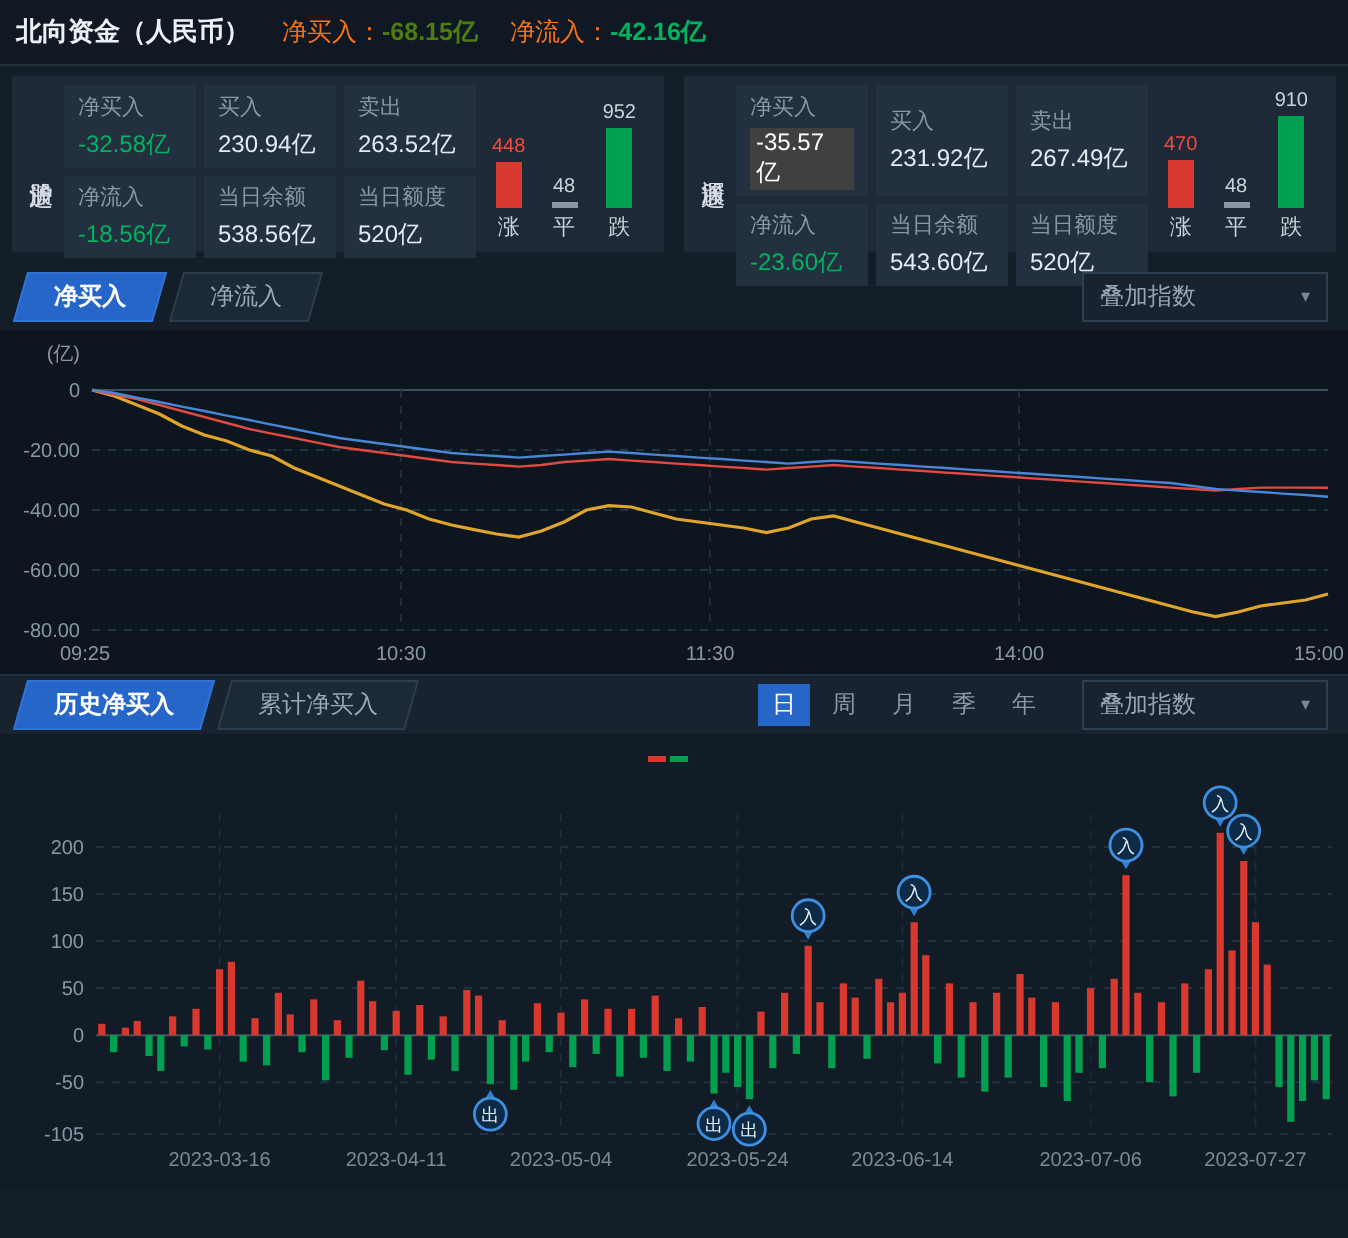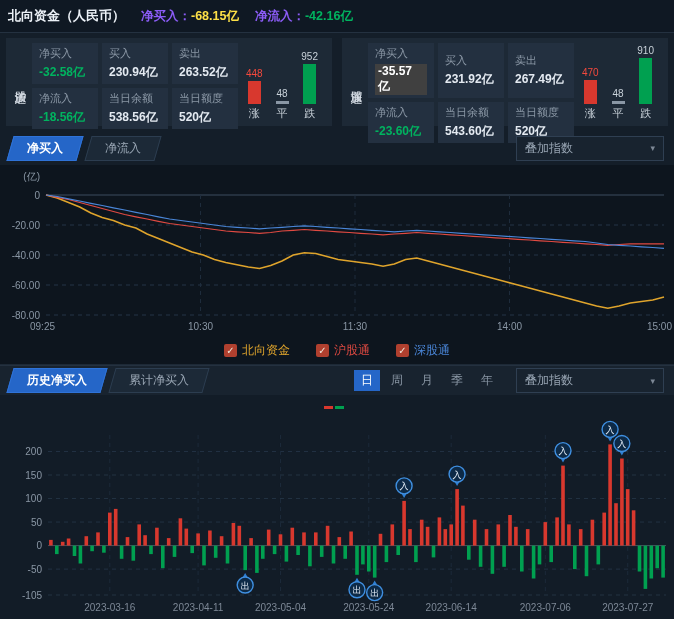--- a/index.html
+++ b/index.html
@@ -1,50 +1,50 @@
 <!DOCTYPE html>
 <html><head>
 <meta charset="utf-8">
 <style>
 *{box-sizing:border-box;margin:0;padding:0}
 html,body{width:674px;height:619px}
 body{background:#141e29;font-family:"Liberation Sans","DejaVu Sans",sans-serif;color:#cfd6dd;overflow:hidden;font-size:12px}
 .topbar{height:30px;display:flex;align-items:center;gap:16px;padding:16px 8px;background:#0f1823;border-bottom:1px solid #243140}
 .app-title{font-size:13px;font-weight:700;color:#ecf1f7}
 .hstat{display:flex;align-items:center;font-size:12.5px;font-weight:700}
-.hstat .lbl{color:#8b5cf6;font-weight:700}
-.v-red{color:#fde047}
+.hstat .lbl{color:#f97316;font-weight:400}
+.v-red{color:#4d7c0f}
 .v-green{color:#00b35f}
 .top-right{margin-left:auto;display:flex;align-items:center;gap:10px}
 .data-date{color:#8a97a5;font-size:11.5px}
 .status-badge{background:#3c4857;color:#c9d2da;font-size:11px;padding:2px 9px;border-radius:2px}
 .stats{height:98px;display:flex;gap:10px;padding:5px 6px;background:#141e29}
 .panel{flex:1;display:flex;background:#1d2936;padding:3px 4px}
 .side-label{width:20px;display:flex;align-items:center;justify-content:center;writing-mode:vertical-lr;text-orientation:upright;font-size:12px;color:#d7dee6;letter-spacing:1px}
 .cells{flex:1;display:grid;grid-template-columns:repeat(3,1fr);gap:4px;padding:2px}
 .cell{background:#233040;padding:3px 7px;display:flex;flex-direction:column;justify-content:center;gap:3px}
 .c-label{font-size:11px;color:#8a97a5}
-.c-value{font-size:12px;font-weight:700;color:#e4eaf1}
+.c-value{font-size:12px;font-weight:400;color:#e4eaf1}
 .tone-down{color:#00b35f}
 .highlighted{background:#404040;color:#fff;align-self:flex-start;padding:0 3px}
 .updown{width:88px;display:flex;align-items:stretch;justify-content:space-between;padding:3px 10px 2px 6px}
 .ud-col{display:flex;flex-direction:column;align-items:center;justify-content:flex-end;gap:2px}
 .ud-num{font-size:10px;color:#c9d2da}
 .ud-num.up{color:#f5493d}
 .ud-bar{width:13px}
 .ud-bar.up{background:#d8382e}
 .ud-bar.flat{background:#8a97a5}
 .ud-bar.down{background:#00a050}
 .ud-label{font-size:11px;color:#c9d2da}
 .tabs-row{height:34px;display:flex;align-items:center;padding:0 10px;background:#141e29}
 .tab{background:#1c2937;border:1px solid #2c3d50;color:#9aa7b5;padding:3px 16px;margin-right:8px;transform:skewX(-16deg);cursor:pointer}
 .tab span{display:inline-block;transform:skewX(16deg);font-size:12px}
 .tab.active{background:#2566c8;border-color:#2f73d8;color:#fff;font-weight:700}
 .spacer{flex:1}
-.overlay-select{width:148px;display:flex;align-items:center;justify-content:space-between;border:1px solid #2f3f52;background:#18232f;color:#97a4b2;font-size:12px;padding:3px 8px;cursor:pointer}
+.overlay-select{width:123px;display:flex;align-items:center;justify-content:space-between;border:1px solid #2f3f52;background:#18232f;color:#97a4b2;font-size:12px;padding:3px 8px;cursor:pointer}
 .chev{font-size:9px;color:#7d8896}
 .chart-intraday{height:172px;background:#0d151e}
 .checkbox-row{height:28px;background:#0d151e;display:flex;align-items:center;justify-content:center;gap:26px;border-bottom:1px solid #1d2936}
 .cb-item{display:flex;align-items:center;cursor:pointer}
 .cb{width:13px;height:13px;background:#b0402f;border-radius:2px;margin-right:5px;color:#efe6da;font-size:10px;line-height:13px;text-align:center}
 .cb::before{content:"✓"}
 .cb-label{font-size:12px}
 .tabs-row.second{height:30px;background:#18232f;border-top:1px solid #243140}
 .periods{display:flex;align-items:center;gap:4px;margin-right:16px}
 .period{font-size:12px;color:#8a97a5;padding:2px 7px;cursor:pointer}
@@ -200,34 +200,20 @@
         <text x="355" y="165" text-anchor="middle" font-size="10" fill="#8a97a5">11:30</text>
         <line x1="509.5" y1="30" x2="509.5" y2="150" stroke="#1e2c3c" stroke-dasharray="4,4"></line>
         <text x="509.5" y="165" text-anchor="middle" font-size="10" fill="#8a97a5">14:00</text>
         <text x="672" y="165" text-anchor="end" font-size="10" fill="#8a97a5">15:00</text>
         <polyline points="46.0,30.0 57.2,33.0 68.5,37.5 79.7,42.0 90.9,48.0 102.2,52.5 113.4,55.5 124.7,60.0 135.9,63.0 147.1,69.0 158.4,73.5 169.6,78.0 180.8,82.5 192.1,87.0 203.3,90.0 214.5,94.5 225.8,97.5 237.0,99.8 248.3,102.0 259.5,103.5 270.7,100.5 282.0,96.0 293.2,90.0 304.4,87.8 315.7,88.5 326.9,91.5 338.1,94.5 349.4,96.0 360.6,97.5 371.9,99.0 383.1,101.3 394.3,99.0 405.6,94.5 416.8,93.0 428.0,96.0 439.3,99.0 450.5,102.0 461.7,105.0 473.0,108.0 484.2,111.0 495.5,114.0 506.7,117.0 517.9,120.0 529.2,123.0 540.4,126.0 551.6,129.0 562.9,132.0 574.1,135.0 585.3,138.0 596.6,141.0 607.8,143.3 619.1,141.0 630.3,138.0 641.5,136.5 652.8,135.0 664.0,132.0" fill="none" stroke="#dfa42c" stroke-width="1.6"></polyline>
         <polyline points="46.0,30.0 57.2,32.3 68.5,34.5 79.7,37.5 90.9,40.5 102.2,43.5 113.4,46.5 124.7,49.5 135.9,51.8 147.1,54.0 158.4,56.3 169.6,58.5 180.8,60.0 192.1,61.5 203.3,63.0 214.5,64.5 225.8,66.0 237.0,66.8 248.3,67.5 259.5,68.3 270.7,67.5 282.0,66.0 293.2,65.3 304.4,64.5 315.7,65.3 326.9,66.0 338.1,66.8 349.4,67.5 360.6,68.3 371.9,69.0 383.1,69.8 394.3,69.0 405.6,68.3 416.8,67.5 428.0,68.3 439.3,69.0 450.5,69.8 461.7,70.5 473.0,71.3 484.2,72.0 495.5,72.8 506.7,73.5 517.9,74.3 529.2,75.0 540.4,75.8 551.6,76.5 562.9,77.3 574.1,78.0 585.3,78.8 596.6,79.5 607.8,80.3 619.1,79.5 630.3,78.8 641.5,78.8 652.8,78.8 664.0,78.9" fill="none" stroke="#e04a42" stroke-width="1.2"></polyline>
         <polyline points="46.0,30.0 57.2,31.5 68.5,33.8 79.7,36.0 90.9,38.3 102.2,40.5 113.4,42.8 124.7,45.0 135.9,47.3 147.1,49.5 158.4,51.8 169.6,54.0 180.8,55.5 192.1,57.0 203.3,58.5 214.5,60.0 225.8,61.5 237.0,62.3 248.3,63.0 259.5,63.8 270.7,63.0 282.0,62.3 293.2,61.5 304.4,60.8 315.7,61.5 326.9,62.3 338.1,63.0 349.4,63.8 360.6,64.5 371.9,65.3 383.1,66.0 394.3,66.8 405.6,66.0 416.8,65.3 428.0,66.0 439.3,66.8 450.5,67.5 461.7,68.3 473.0,69.0 484.2,69.8 495.5,70.5 506.7,71.3 517.9,72.0 529.2,72.8 540.4,73.5 551.6,74.3 562.9,75.0 574.1,75.8 585.3,76.5 596.6,78.0 607.8,79.5 619.1,80.3 630.3,81.0 641.5,81.8 652.8,82.5 664.0,83.4" fill="none" stroke="#4a86d8" stroke-width="1.2"></polyline>
       </svg>
   </div>
 
-  <div class="checkbox-row">
-    <label class="cb-item">
-      <span class="cb"></span>
-      <span class="cb-label" style="color: rgb(223, 164, 44);">北向资金</span>
-    </label>
-    <label class="cb-item">
-      <span class="cb"></span>
-      <span class="cb-label" style="color: rgb(224, 74, 66);">沪股通</span>
-    </label>
-    <label class="cb-item">
-      <span class="cb"></span>
-      <span class="cb-label" style="color: rgb(74, 134, 216);">深股通</span>
-    </label>
-  </div>
 
   <div class="tabs-row second">
     <div class="tab active"><span>历史净买入</span></div>
     <div class="tab"><span>累计净买入</span></div>
     <div class="spacer"></div>
     <div class="periods">
       <span class="period active">日</span>
       <span class="period">周</span>
       <span class="period">月</span>
       <span class="period">季</span>

